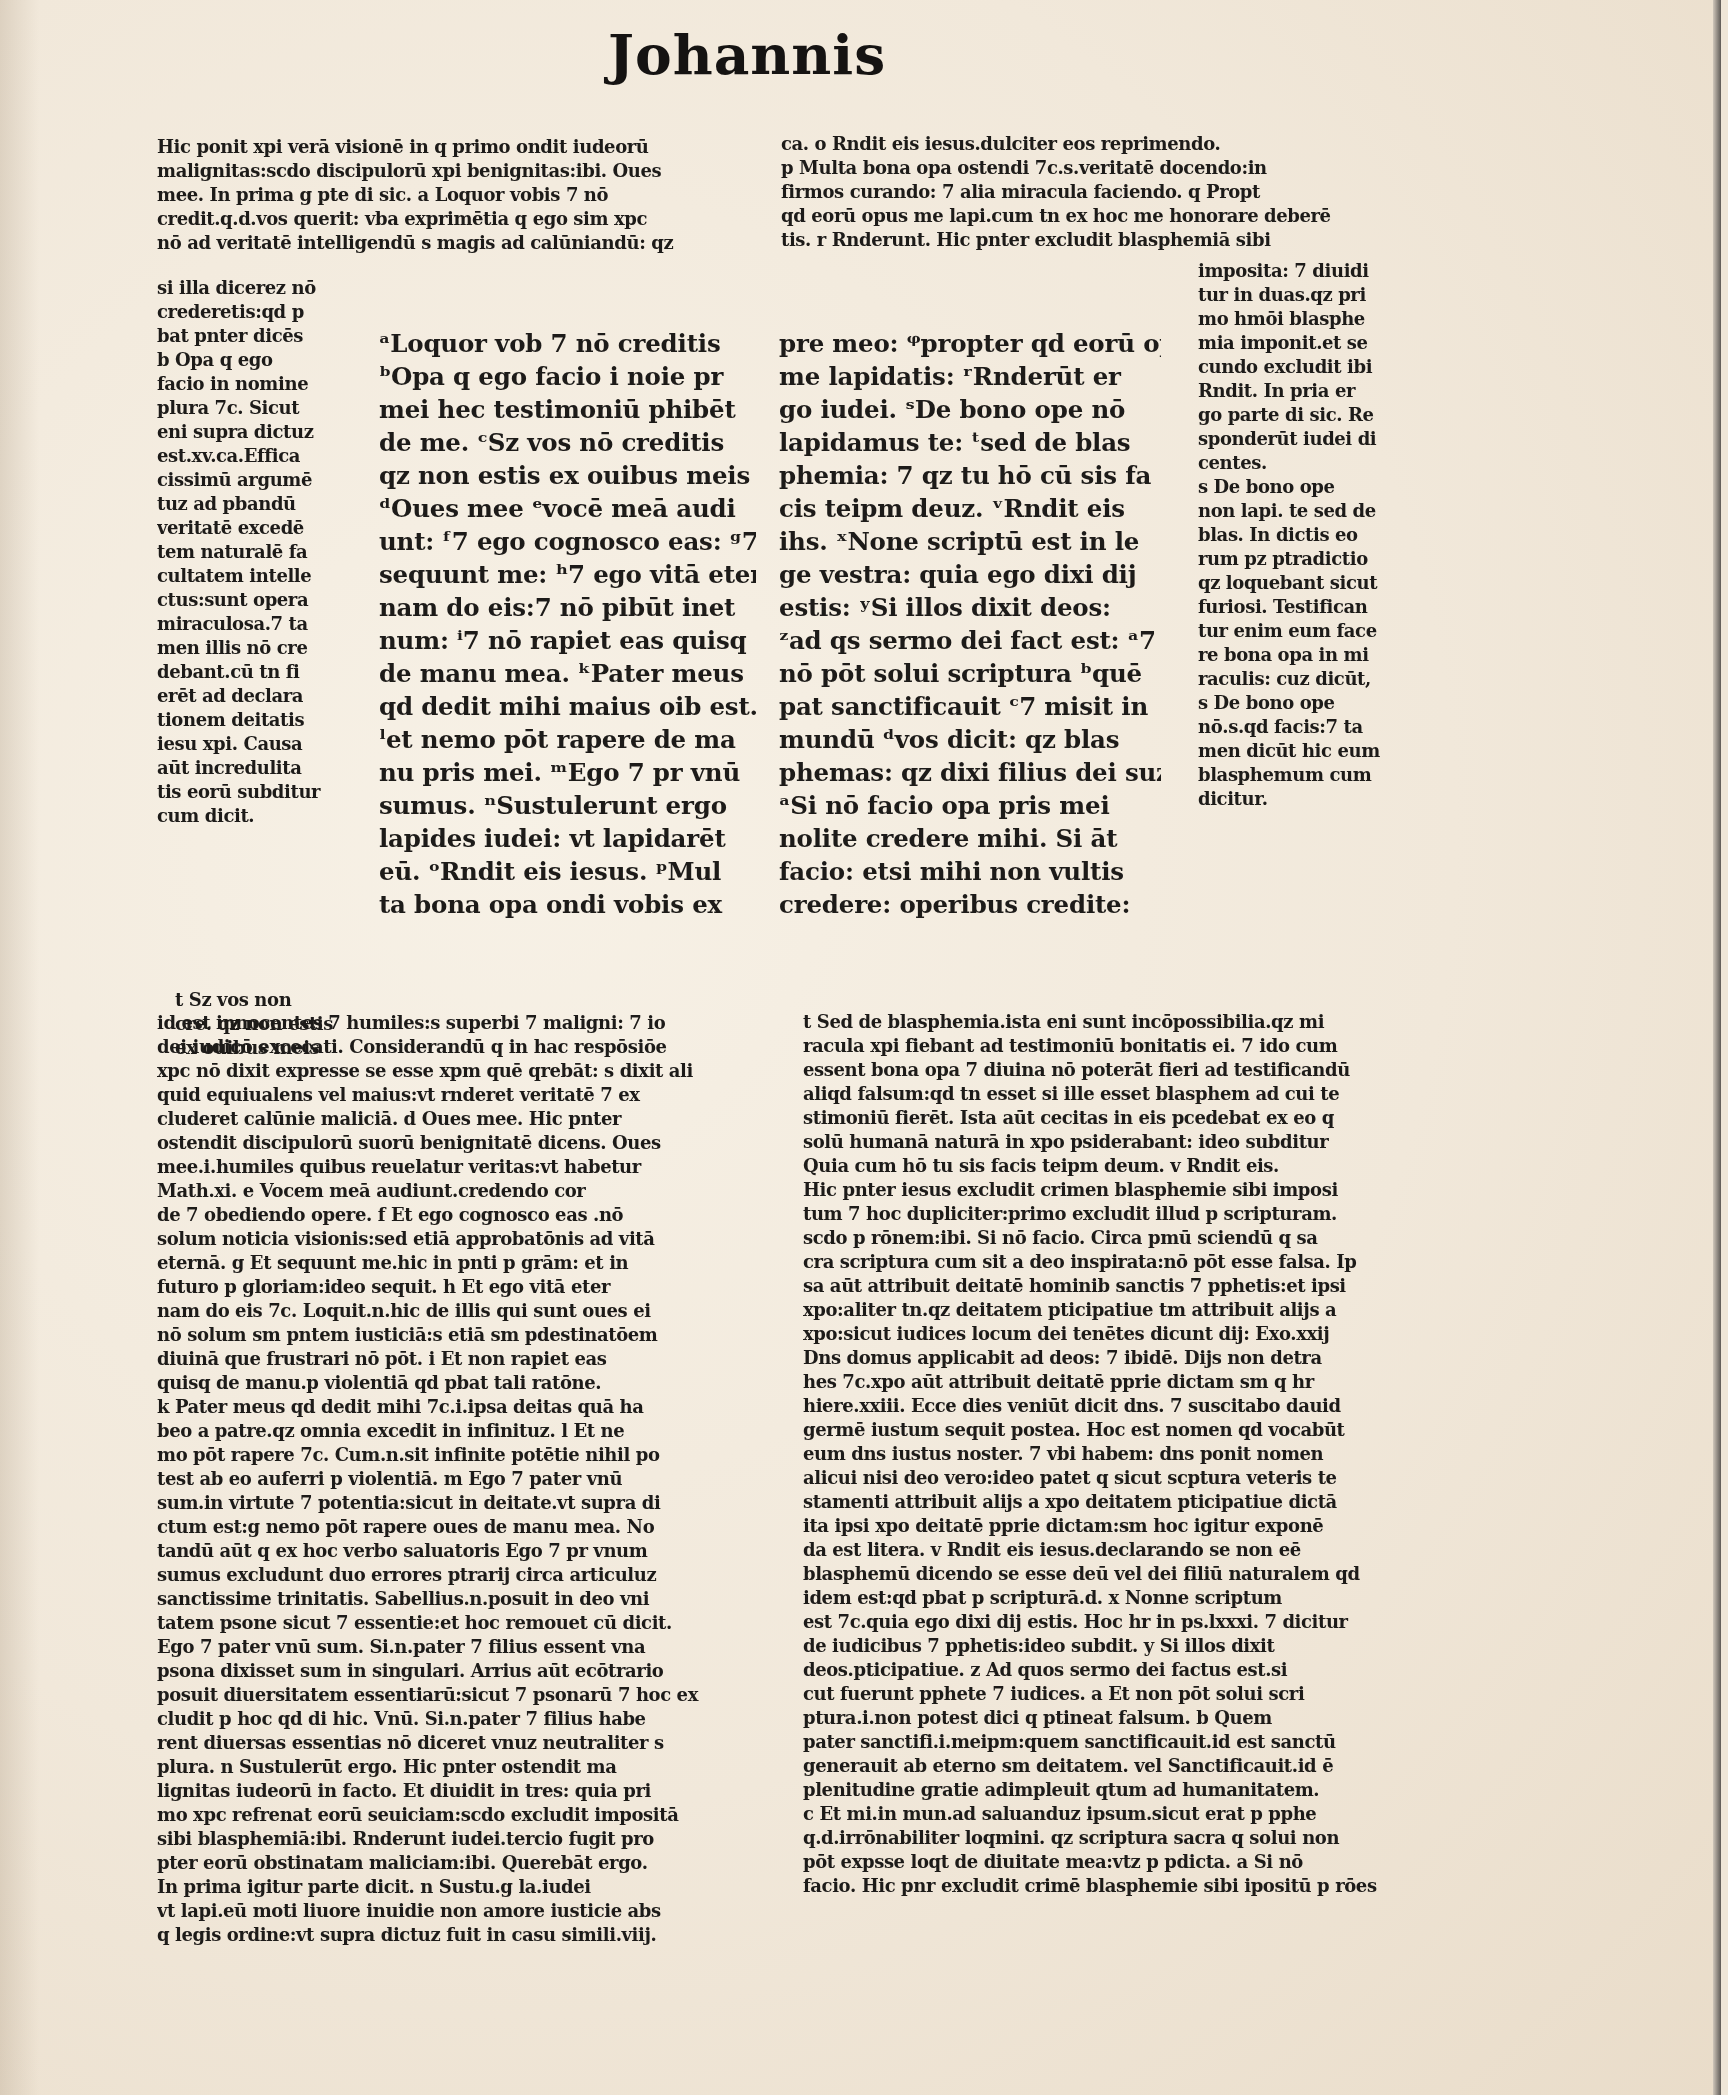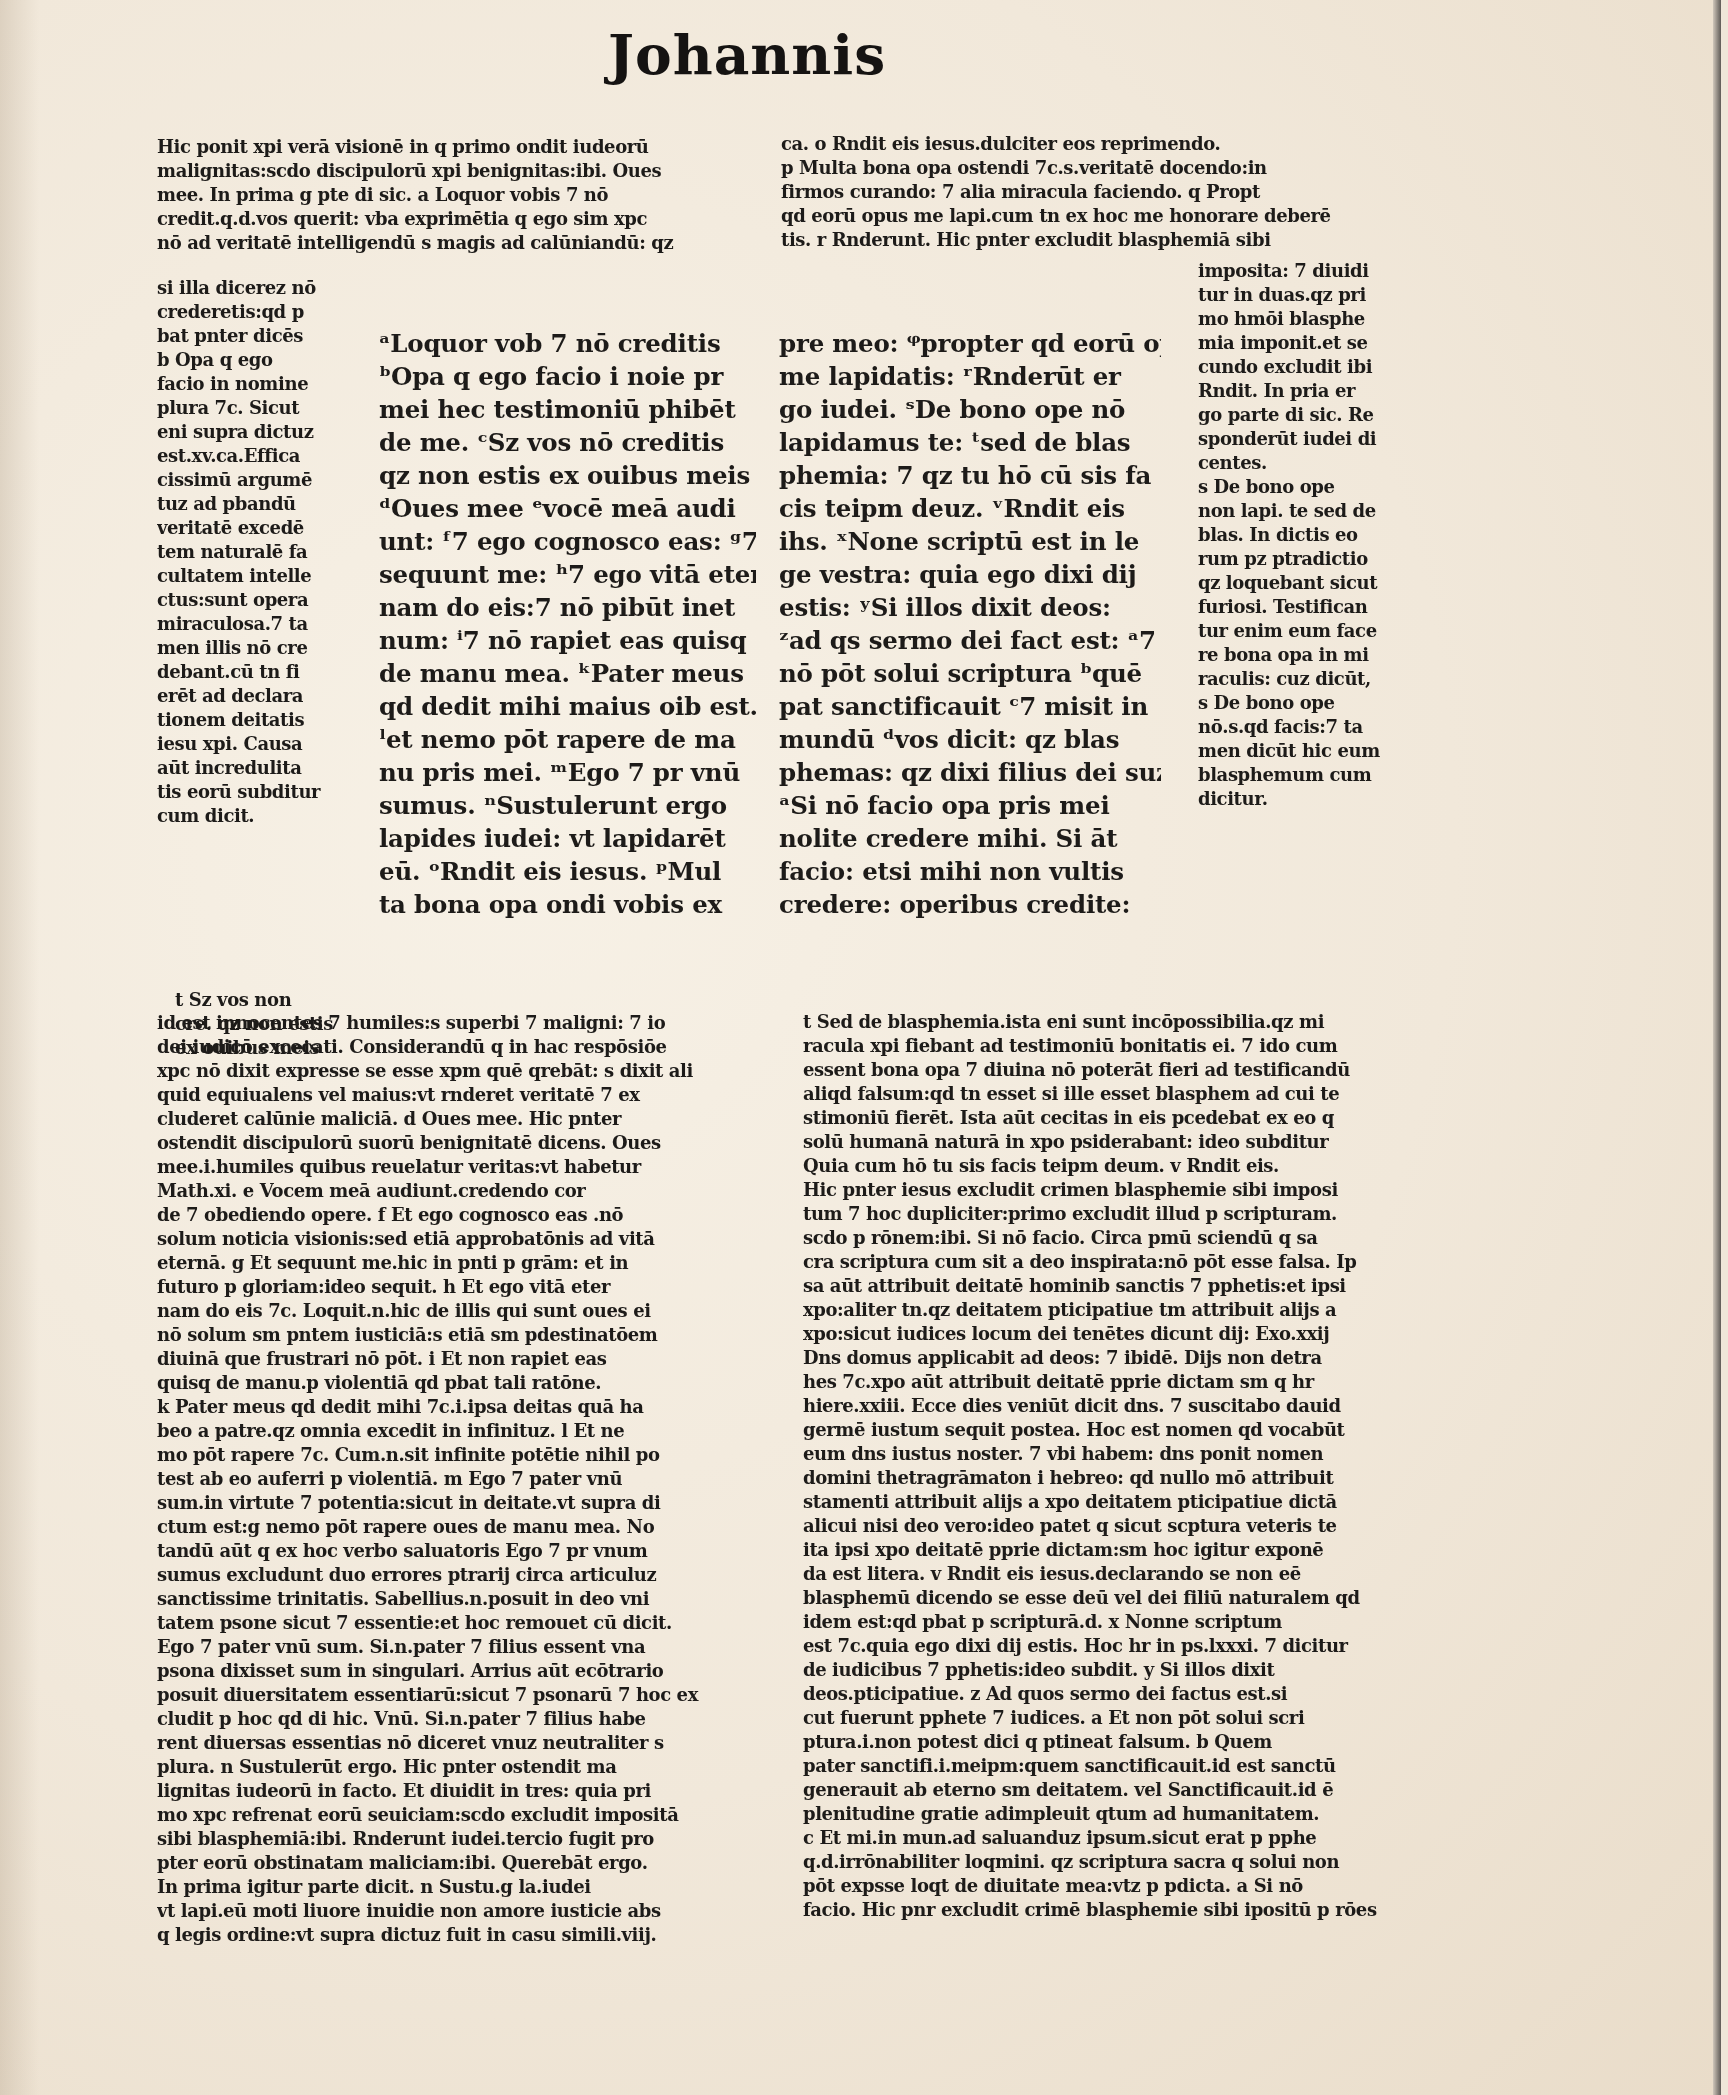--- a/index.html
+++ b/index.html
@@ -220,23 +220,22 @@
       <span class="ln">scdo p rōnem:ibi. Si nō facio. Circa pmū sciendū q sa</span>
       <span class="ln">cra scriptura cum sit a deo inspirata:nō pōt esse falsa. Ip</span>
       <span class="ln">sa aūt attribuit deitatē hominib sanctis 7 pphetis:et ipsi</span>
       <span class="ln">xpo:aliter tn.qz deitatem pticipatiue tm attribuit alijs a</span>
       <span class="ln">xpo:sicut iudices locum dei tenētes dicunt dij: Exo.xxij</span>
       <span class="ln">Dns domus applicabit ad deos: 7 ibidē. Dijs non detra</span>
       <span class="ln">hes 7c.xpo aūt attribuit deitatē pprie dictam sm q hr</span>
       <span class="ln">hiere.xxiii. Ecce dies veniūt dicit dns. 7 suscitabo dauid</span>
       <span class="ln">germē iustum sequit postea. Hoc est nomen qd vocabūt</span>
       <span class="ln">eum dns iustus noster. 7 vbi habem: dns ponit nomen</span>
-      <span class="ln">domini thetragrāmaton i hebreo: qd nullo mō attribuit</span>
+      <span class="ln">alicui nisi deo vero:ideo patet q sicut scptura veteris te</span>
       <span class="ln">stamenti attribuit alijs a xpo deitatem pticipatiue dictā</span>
-      <span class="ln">alicui nisi deo vero:ideo patet q sicut scptura veteris te</span>
       <span class="ln">ita ipsi xpo deitatē pprie dictam:sm hoc igitur exponē</span>
       <span class="ln">da est litera.   v   Rndit eis iesus.declarando se non eē</span>
       <span class="ln">blasphemū dicendo se esse deū vel dei filiū naturalem qd</span>
       <span class="ln">idem est:qd pbat p scripturā.d.   x   Nonne scriptum</span>
       <span class="ln">est 7c.quia ego dixi dij estis. Hoc hr in ps.lxxxi. 7 dicitur</span>
       <span class="ln">de iudicibus 7 pphetis:ideo subdit.   y   Si illos dixit</span>
       <span class="ln">deos.pticipatiue.   z   Ad quos sermo dei factus est.si</span>
       <span class="ln">cut fuerunt pphete 7 iudices.   a   Et non pōt solui scri</span>
       <span class="ln">ptura.i.non potest dici q ptineat falsum.   b   Quem</span>
       <span class="ln">pater sanctifi.i.meipm:quem sanctificauit.id est sanctū</span>

